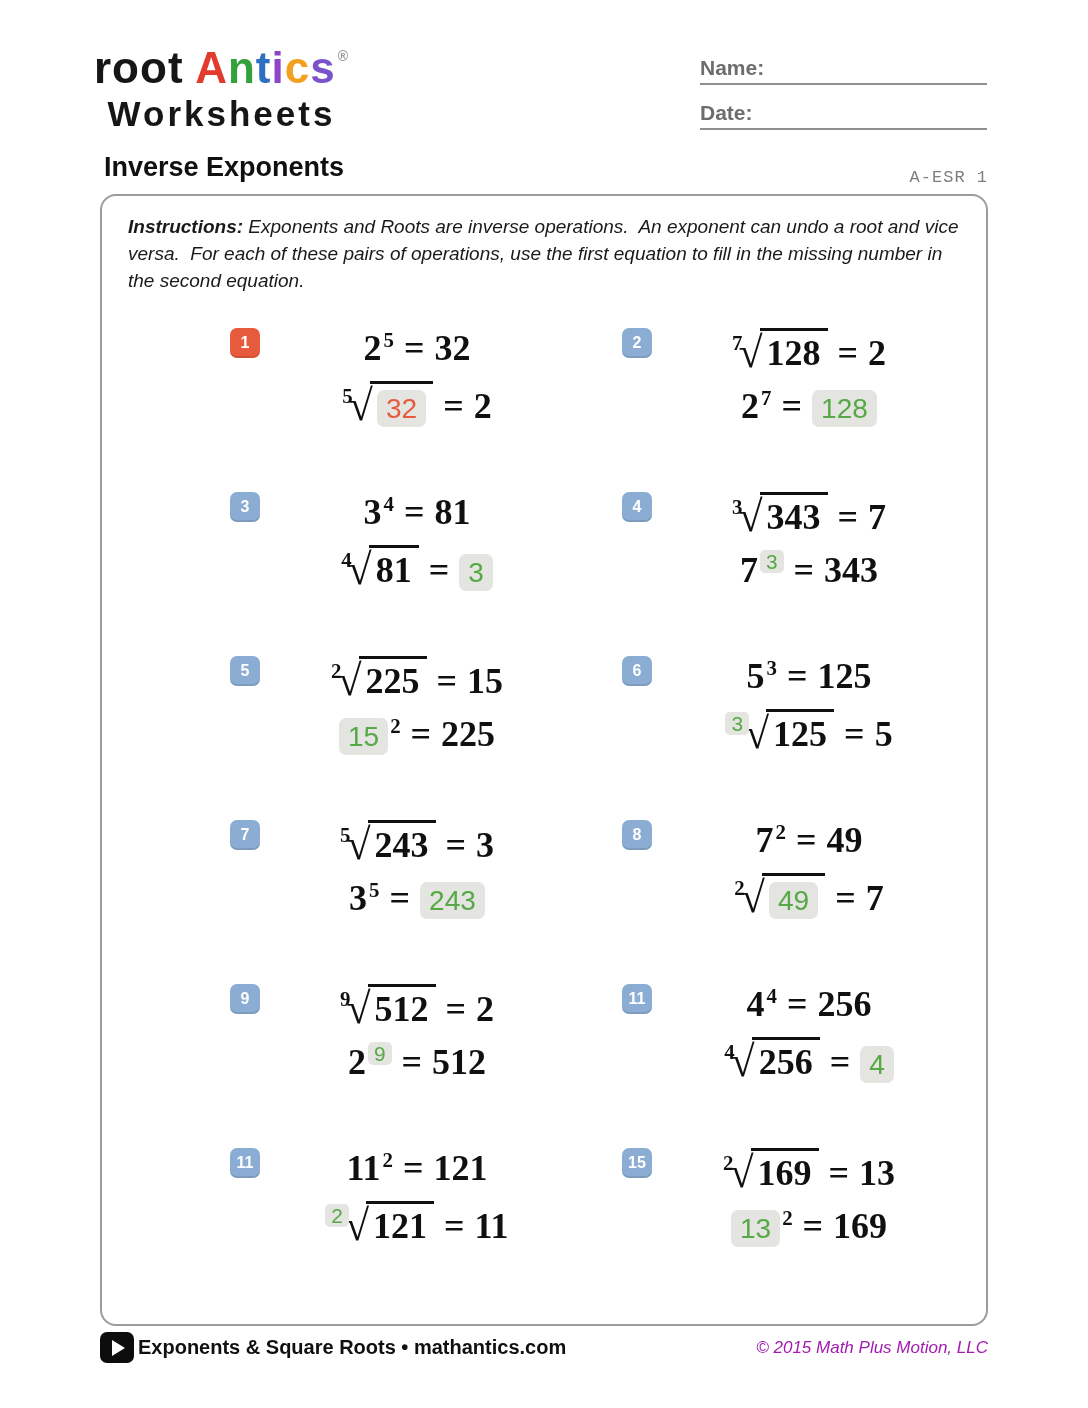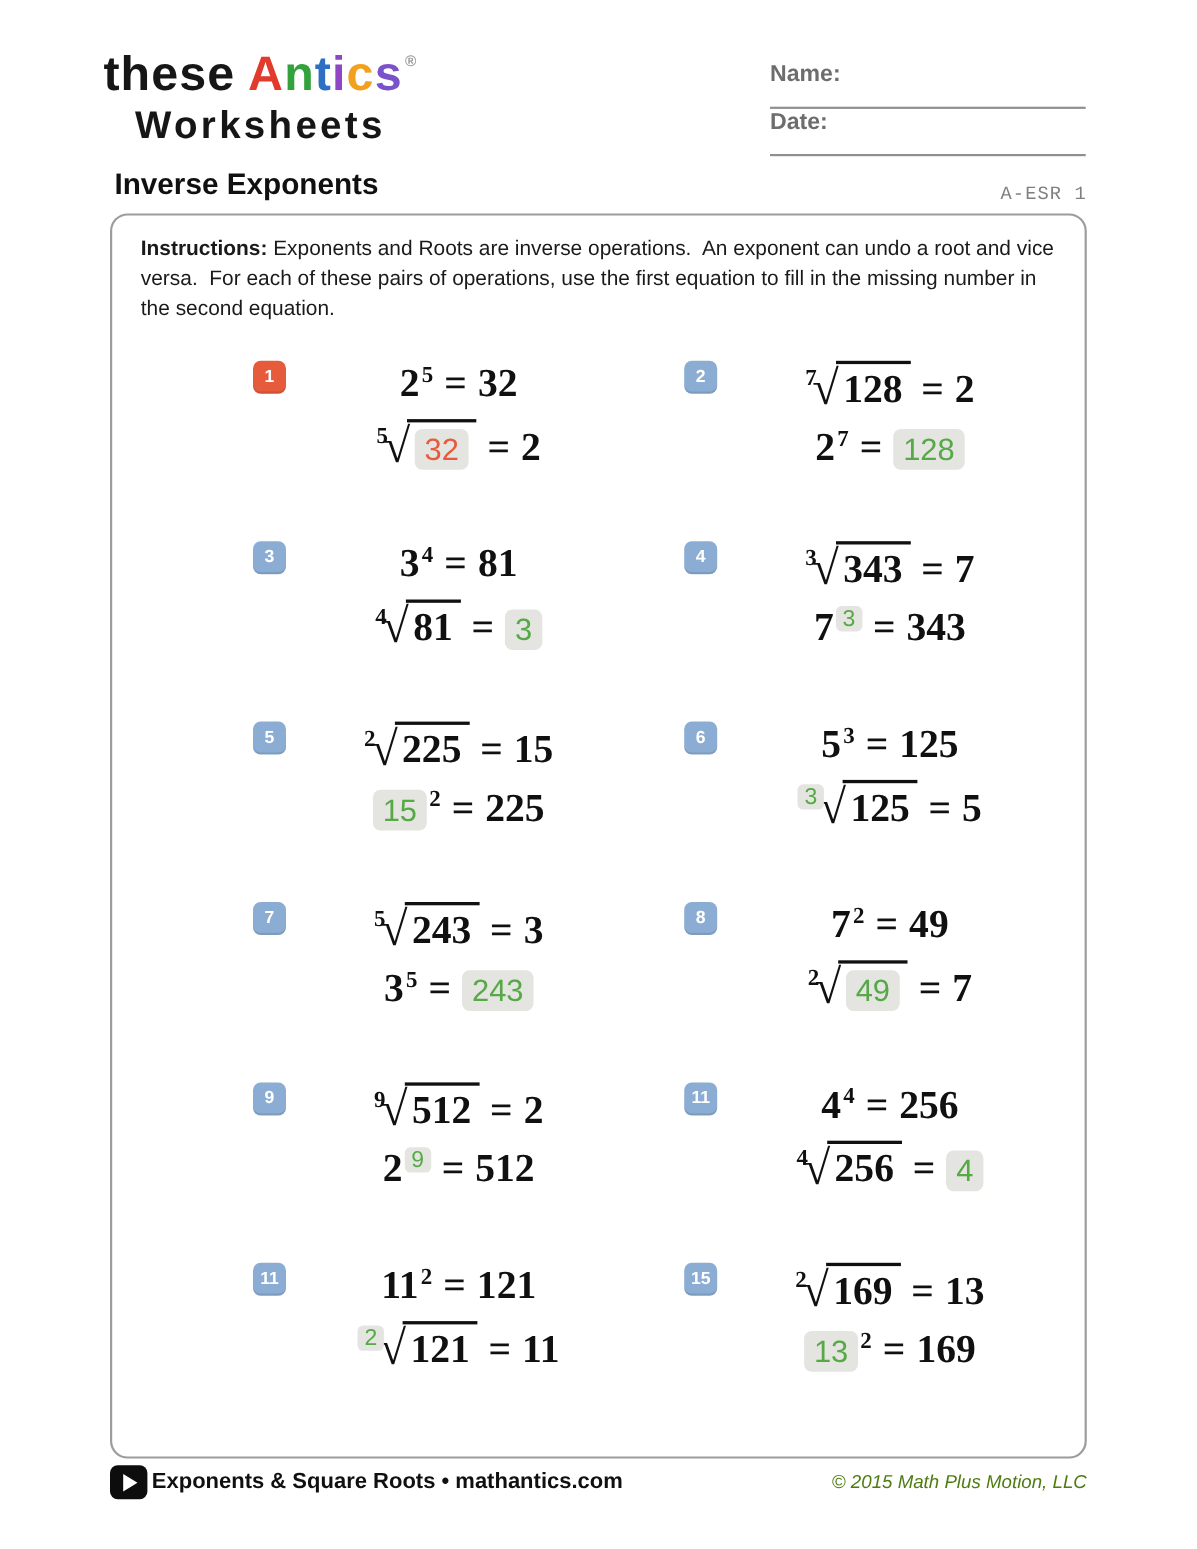--- a/index.html
+++ b/index.html
@@ -7,33 +7,33 @@
         font-family:"Liberation Sans",sans-serif;overflow:hidden;color:#111;}
 
   
   .logo{position:absolute;left:94px;top:46px;text-align:center;line-height:1;}
   .logo-line1{font-size:44px;font-weight:bold;letter-spacing:1px;white-space:nowrap;}
   .logo-line1 .word-math{color:#161616;}
   .logo-reg{font-size:14px;color:#999;vertical-align:22px;margin-left:2px;}
   .logo-line2{font-size:35px;font-weight:600;letter-spacing:3px;color:#161616;margin-top:6px;}
 
   .namedate{position:absolute;left:700px;top:56px;width:287px;}
-  .nd-row{border-bottom:2px solid #8f8f8f;padding-bottom:17px;}
+  .nd-row{border-bottom:2px solid #8f8f8f;margin-bottom:16px;padding-bottom:3px;}
   .nd-label{font-size:21px;font-weight:bold;color:#6d6d6d;}
 
   
   .title{position:absolute;left:104px;top:152px;font-size:27px;font-weight:800;color:#101010;}
   .sheet-code{position:absolute;right:100px;top:168px;font-family:"Liberation Mono",monospace;
               font-size:17px;color:#7f7f7f;letter-spacing:1px;}
 
   
   .mainbox{position:absolute;left:100px;top:194px;width:884px;height:1128px;
            border:2px solid #9c9c9c;border-radius:16px;background:#fff;}
   .instructions{padding:18px 26px 0 26px;font-size:19px;line-height:1.42;color:#1a1a1a;
-                white-space:pre-wrap;}
+                white-space:pre-wrap;font-style:italic;}
   .instructions b{font-weight:bold;}
 
   
   .problems{position:absolute;top:128px;left:0;right:0;display:grid;
             grid-template-columns:1fr 1fr;}
   .cell{display:flex;align-items:flex-start;height:164px;}
   .cell:nth-child(odd){padding-left:128px;}
   .cell:nth-child(even){padding-left:62px;}
   .badge{width:30px;height:30px;border-radius:7px;color:#fff;flex:0 0 auto;
          font-size:16px;font-weight:bold;display:flex;align-items:center;justify-content:center;
@@ -55,29 +55,29 @@
   .sup .ans,.idx .ans{font-size:1em;padding:0 6px;border-radius:5px;}
   .cand .ans{display:inline-block;margin-top:2px;}
 
   
   .footer{position:absolute;left:100px;right:100px;top:1332px;display:flex;align-items:center;}
   .play{width:34px;height:31px;background:#0d0d0d;border-radius:7px;display:flex;
         align-items:center;justify-content:center;}
   .play-tri{width:0;height:0;border-style:solid;border-width:8px 0 8px 13px;
             border-color:transparent transparent transparent #ffffff;margin-left:3px;}
   .footer-label{margin-left:4px;font-size:20px;font-weight:bold;color:#101010;}
-  .footer-copy{margin-left:auto;font-size:17px;font-style:italic;color:#4d7c0f;text-align:right;}
+  .footer-copy{margin-left:auto;font-size:17px;font-style:italic;color:#a21caf;text-align:right;}
 </style>
 </head>
 <body>
 
 <div class="page">
 
   <div class="logo">
-    <div class="logo-line1"><span class="word-math">these</span><span> </span><span style="color:#e23b2e">A</span><span style="color:#33a23c">n</span><span style="color:#2d6fc3">t</span><span style="color:#8f46c6">i</span><span style="color:#f2a01d">c</span><span style="color:#7a52c9">s</span><span class="logo-reg">®</span></div>
+    <div class="logo-line1"><span class="word-math">root</span><span> </span><span style="color:#e23b2e">A</span><span style="color:#33a23c">n</span><span style="color:#2d6fc3">t</span><span style="color:#8f46c6">i</span><span style="color:#f2a01d">c</span><span style="color:#7a52c9">s</span><span class="logo-reg">®</span></div>
     <div class="logo-line2">Worksheets</div>
   </div>
 
   <div class="namedate">
     <div class="nd-row">
       <span class="nd-label">Name:</span>
     </div>
     <div class="nd-row">
       <span class="nd-label">Date:</span>
     </div>

